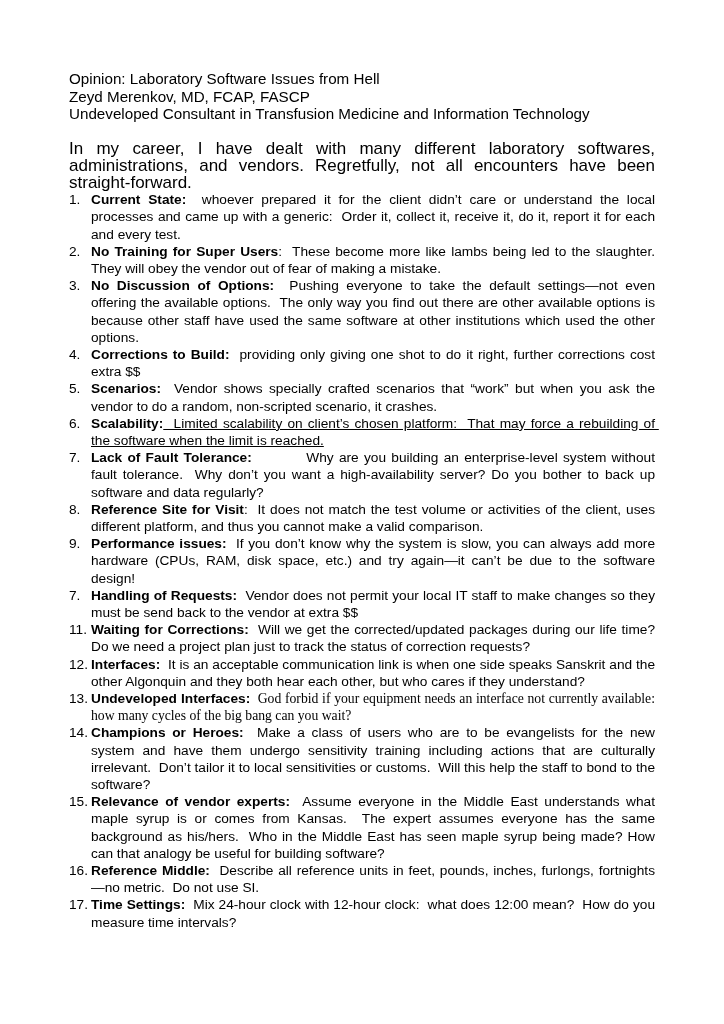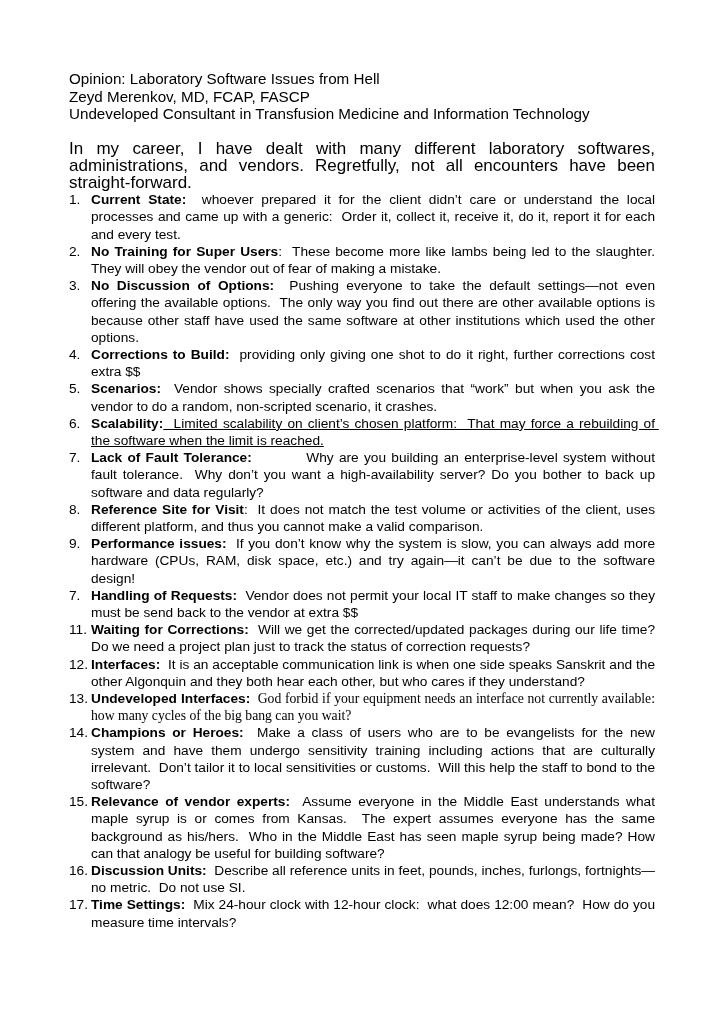--- a/index.html
+++ b/index.html
@@ -42,16 +42,16 @@
       <li><span class="num">6.</span><span class="head">Scalability:</span><span style="white-space: pre-wrap; text-decoration: underline;">  Limited scalability on client’s chosen platform:  That may force a rebuilding of the software when the limit is reached.</span></li>
       <li><span class="num">7.</span><span class="head">Lack of Fault Tolerance:</span><span style="white-space: pre-wrap; margin-left: 44px;">  Why are you building an enterprise-level system without fault tolerance.  Why don’t you want a high-availability server? Do you bother to back up software and data regularly?</span></li>
       <li><span class="num">8.</span><span class="head">Reference Site for Visit</span><span style="white-space: pre-wrap;">:  It does not match the test volume or activities of the client, uses different platform, and thus you cannot make a valid comparison.</span></li>
       <li><span class="num">9.</span><span class="head">Performance issues:</span><span style="white-space: pre-wrap;">  If you don’t know why the system is slow, you can always add more hardware (CPUs, RAM, disk space, etc.) and try again—it can’t be due to the software design!</span></li>
       <li><span class="num">7.</span><span class="head">Handling of Requests:</span><span style="white-space: pre-wrap;">  Vendor does not permit your local IT staff to make changes so they must be send back to the vendor at extra $$</span></li>
       <li><span class="num">11.</span><span class="head">Waiting for Corrections:</span><span style="white-space: pre-wrap;">  Will we get the corrected/updated packages during our life time?  Do we need a project plan just to track the status of correction requests?</span></li>
       <li><span class="num">12.</span><span class="head">Interfaces:</span><span style="white-space: pre-wrap;">  It is an acceptable communication link is when one side speaks Sanskrit and the other Algonquin and they both hear each other, but who cares if they understand?</span></li>
       <li><span class="num">13.</span><span class="head">Undeveloped Interfaces:</span><span style="white-space: pre-wrap; font-family: Liberation Serif, serif;">  God forbid if your equipment needs an interface not currently available:  how many cycles of the big bang can you wait?</span></li>
       <li><span class="num">14.</span><span class="head">Champions or Heroes:</span><span style="white-space: pre-wrap;">  Make a class of users who are to be evangelists for the new system and have them undergo sensitivity training including actions that are culturally irrelevant.  Don’t tailor it to local sensitivities or customs.  Will this help the staff to bond to the software?</span></li>
       <li><span class="num">15.</span><span class="head">Relevance of vendor experts:</span><span style="white-space: pre-wrap;">  Assume everyone in the Middle East understands what maple syrup is or comes from Kansas.  The expert assumes everyone has the same background as his/hers.  Who in the Middle East has seen maple syrup being made? How can that analogy be useful for building software?</span></li>
-      <li><span class="num">16.</span><span class="head">Discussion Units:</span><span style="white-space: pre-wrap;">  Describe all reference units in feet, pounds, inches, furlongs, fortnights—no metric.  Do not use SI.</span></li>
+      <li><span class="num">16.</span><span class="head">Reference Middle:</span><span style="white-space: pre-wrap;">  Describe all reference units in feet, pounds, inches, furlongs, fortnights—no metric.  Do not use SI.</span></li>
       <li><span class="num">17.</span><span class="head">Time Settings:</span><span style="white-space: pre-wrap; margin-top: 8px;">  Mix 24-hour clock with 12-hour clock:  what does 12:00 mean?  How do you measure time intervals?</span></li>
     </ol>
 </div>
 
 </body></html>

